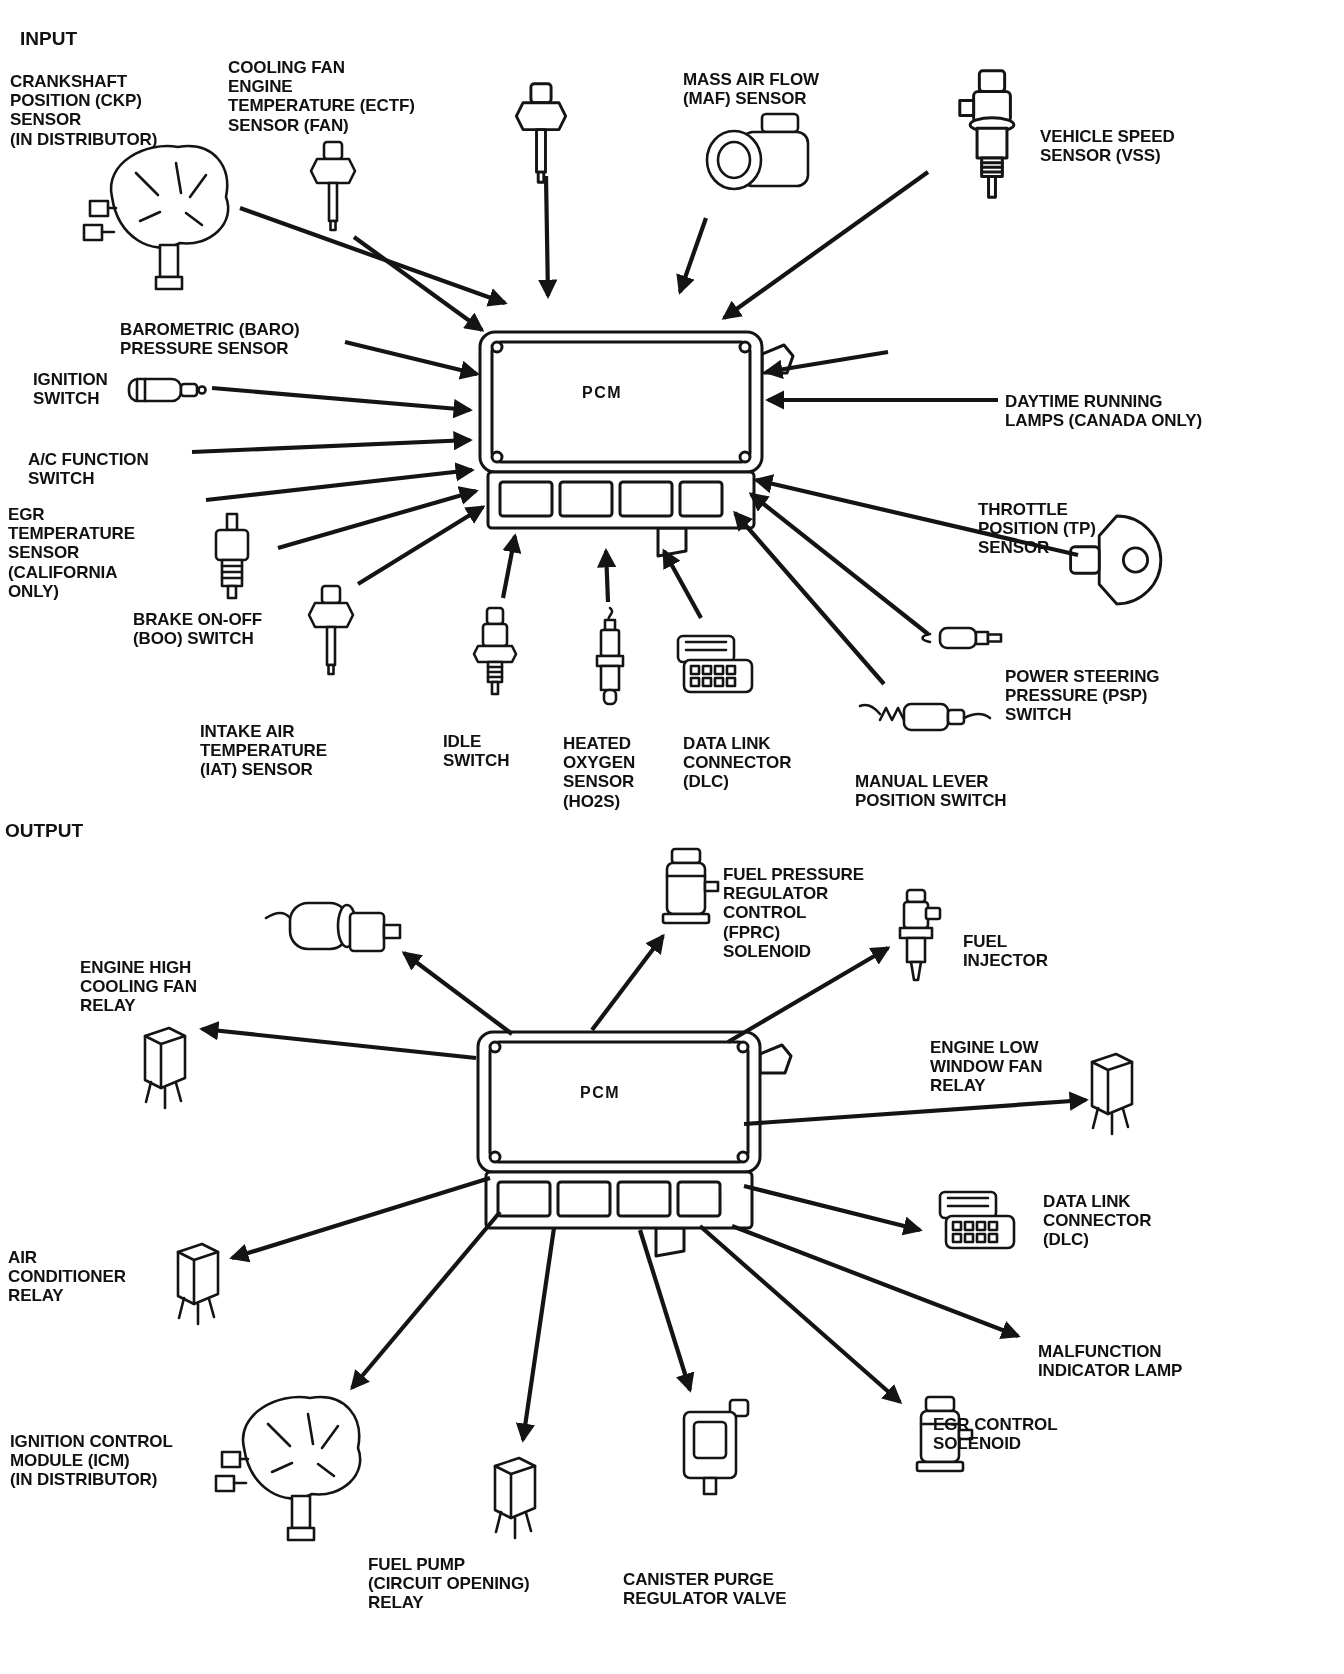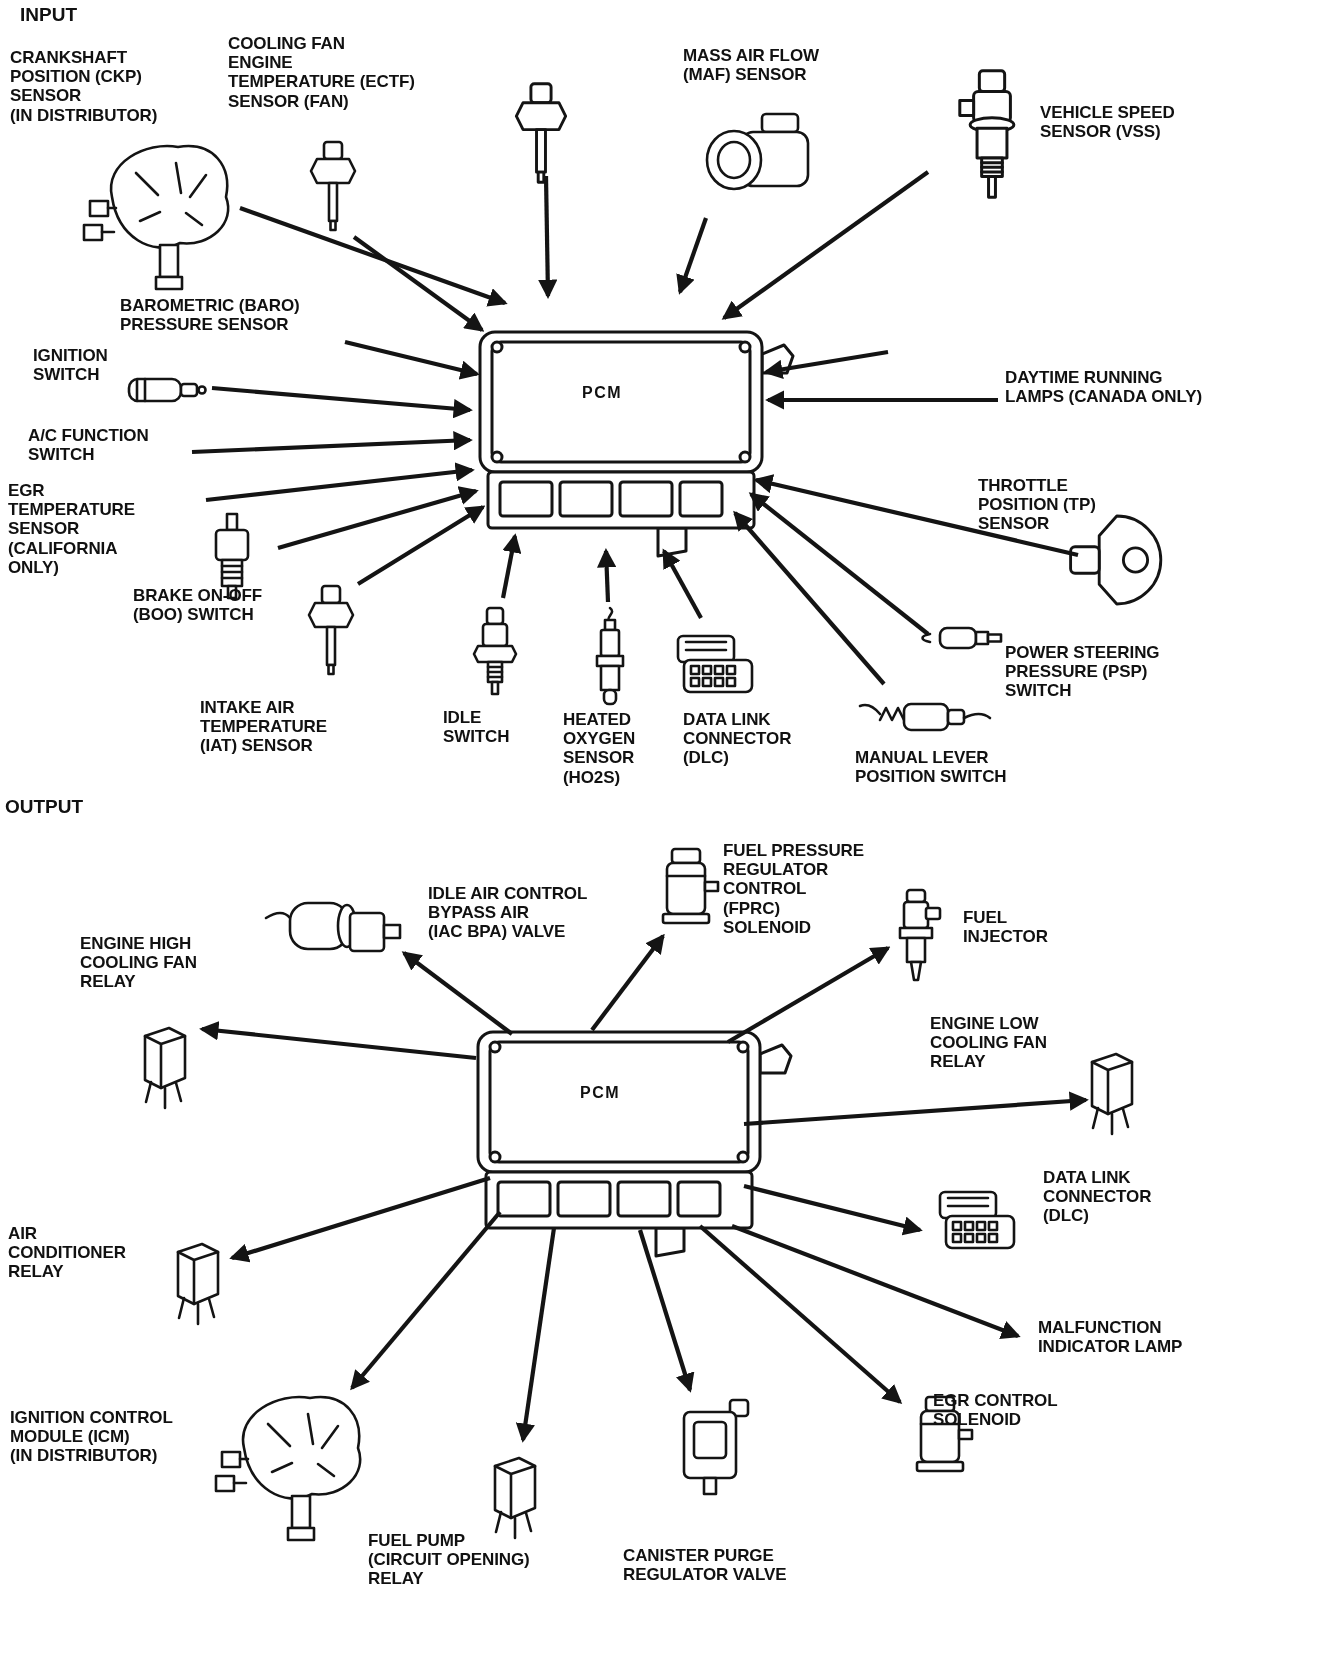--- a/index.html
+++ b/index.html
@@ -1,20 +1,20 @@
 <!DOCTYPE html>
 <html><head>
 <meta charset="utf-8">
 <style>
   html,body{margin:0;padding:0;background:#fff;}
   #canvas{position:relative;width:1344px;height:1674px;background:#fff;overflow:hidden;
           font-family:"Liberation Sans",sans-serif;}
   #art{position:absolute;left:0;top:0;width:1344px;height:1674px;}
   .lbl{position:absolute;font-weight:bold;font-size:17px;line-height:1.13;color:#111;
-       white-space:pre-line;letter-spacing:-0.1px;font-family:"Liberation Sans",sans-serif;}
+       white-space:pre-line;letter-spacing:-0.1px;font-family:"Liberation Sans",sans-serif;margin-top:24px;}
   .hdr{font-size:19px;letter-spacing:0;}
   .pcm-lbl{position:absolute;font-weight:bold;font-size:16px;color:#111;width:120px;
        text-align:center;letter-spacing:1.5px;font-family:"Liberation Sans",sans-serif;}
 </style>
 </head>
 <body>
 
 <div id="canvas">
 
 <svg id="art" viewBox="0 0 1344 1674" xmlns="http://www.w3.org/2000/svg">
@@ -293,35 +293,32 @@
 POSITION SWITCH</div>
 <div class="lbl" style="left:978px;top:476px">THROTTLE
 POSITION (TP)
 SENSOR</div>
 <div class="lbl" style="left:1005px;top:643px">POWER STEERING
 PRESSURE (PSP)
 SWITCH</div>
 <div class="pcm-lbl" style="left:542px;top:384px">PCM</div>
 
 <div class="lbl hdr" style="left:5px;top:796px">OUTPUT</div>
-<div class="lbl" style="left:428px;top:884px">IDLE AIR CONTROL
-BYPASS AIR
-(IAC BPA) VALVE</div>
 <div class="lbl" style="left:723px;top:841px">FUEL PRESSURE
 REGULATOR
 CONTROL
 (FPRC)
 SOLENOID</div>
 <div class="lbl" style="left:963px;top:908px">FUEL
 INJECTOR</div>
 <div class="lbl" style="left:80px;top:934px">ENGINE HIGH
 COOLING FAN
 RELAY</div>
 <div class="lbl" style="left:930px;top:1014px">ENGINE LOW
-COOLING FAN
+WINDOW FAN
 RELAY</div>
 <div class="lbl" style="left:1043px;top:1168px">DATA LINK
 CONNECTOR
 (DLC)</div>
 <div class="lbl" style="left:8px;top:1224px">AIR
 CONDITIONER
 RELAY</div>
 <div class="lbl" style="left:1038px;top:1318px">MALFUNCTION
 INDICATOR LAMP</div>
 <div class="lbl" style="left:10px;top:1408px">IGNITION CONTROL

